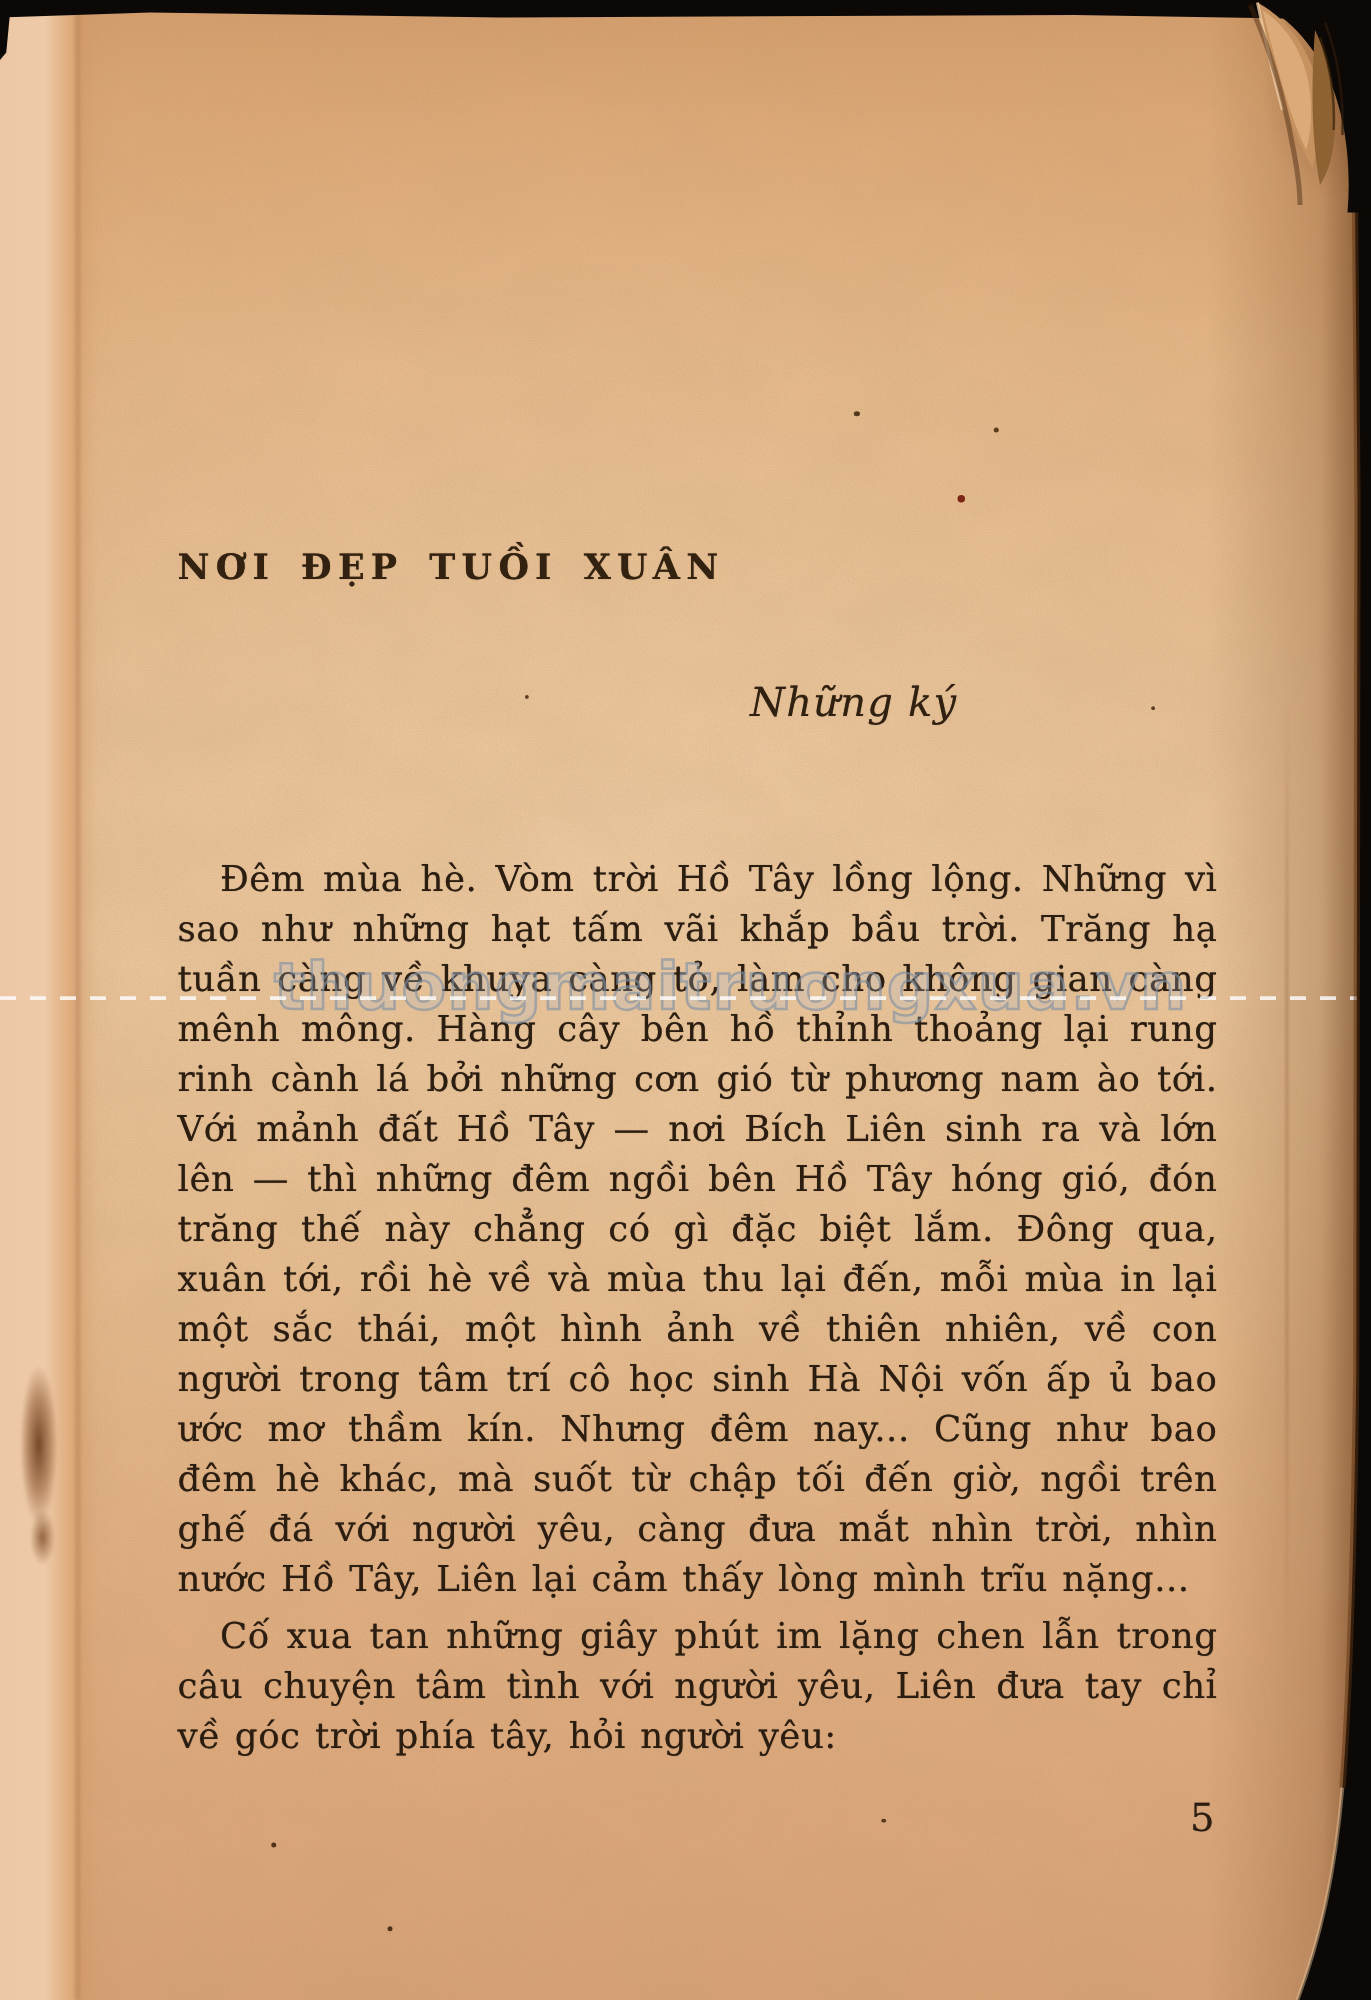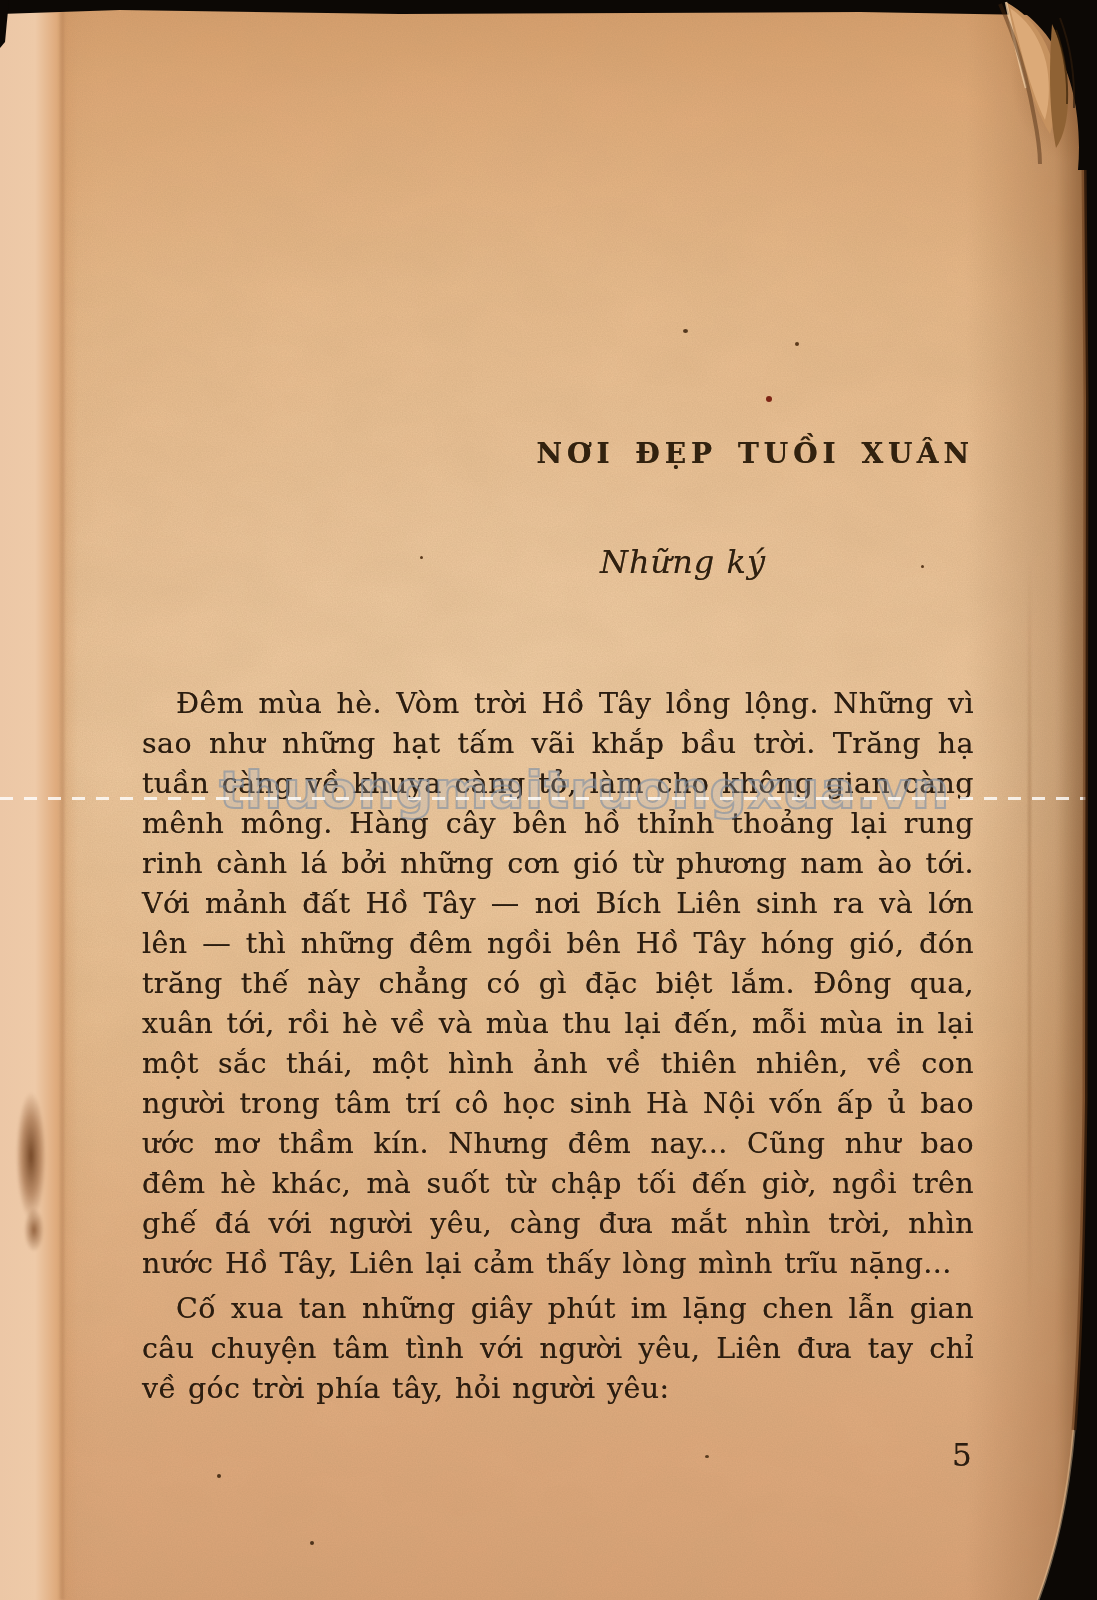--- a/index.html
+++ b/index.html
@@ -24,21 +24,21 @@
     background:linear-gradient(180deg,rgba(110,60,22,0) 0%,rgba(110,60,22,0.20) 30%,rgba(110,60,22,0.16) 70%,rgba(110,60,22,0) 100%);filter:blur(1px);}
   .fold-shade{position:absolute;left:980px;top:0;width:120px;height:200px;
     background:radial-gradient(60% 60% at 70% 35%,rgba(110,60,22,0.30),rgba(110,60,22,0) 75%);}
   
   .stain1{position:absolute;left:16px;top:1092px;width:30px;height:128px;border-radius:45% 55% 50% 50%/30% 60% 45% 55%;
     background:radial-gradient(closest-side,rgba(96,49,16,0.85),rgba(122,64,24,0.45) 60%,rgba(122,64,24,0) 100%);filter:blur(1px);}
   .stain2{position:absolute;left:24px;top:1208px;width:20px;height:44px;border-radius:50%;
     background:radial-gradient(closest-side,rgba(110,56,18,0.7),rgba(110,56,18,0) 100%);filter:blur(1px);}
   .speck{position:absolute;border-radius:50%;}
   
-  .title{position:absolute;left:142px;top:437px;width:832px;margin:0;text-align:right;
+  .title{position:absolute;left:142px;top:437px;width:832px;margin:0;text-align:left;
     font-size:28px;font-weight:bold;letter-spacing:5px;word-spacing:6px;color:#32220f;
     text-shadow:0 0 0.6px rgba(50,34,15,0.7);}
   .subtitle{position:absolute;left:600px;top:543px;font-size:32px;font-style:italic;
     letter-spacing:1px;color:#2f2010;text-shadow:0 0 0.6px rgba(47,32,16,0.6);}
   .bodytext{position:absolute;left:142px;top:684px;width:832px;color:#2b1d10;
     font-size:28.5px;line-height:40px;text-align:justify;letter-spacing:0.4px;word-spacing:2px;
     text-shadow:0 0 0.6px rgba(43,29,16,0.65);}
   .bodytext p{margin:0;text-indent:34px;}
   .bodytext p + p{margin-top:5px;}
   .page-number{position:absolute;left:952px;top:1437px;font-size:31px;color:#2b1d10;
@@ -87,21 +87,21 @@
     <div class="speck" style="left:921px;top:565px;width:3px;height:3px;background:#5a3a1d;"></div>
     <div class="speck" style="left:217px;top:1474px;width:4px;height:4px;background:#4e331a;"></div>
     <div class="speck" style="left:705px;top:1455px;width:4px;height:3px;background:#563a1e;"></div>
     <div class="speck" style="left:310px;top:1541px;width:4px;height:4px;background:#4e331a;"></div>
 
     <h1 class="title">NƠI ĐẸP TUỒI XUÂN</h1>
     <div class="subtitle">Những ký</div>
 
     <div class="bodytext">
       <p>Đêm mùa hè. Vòm trời Hồ Tây lồng lộng. Những vì sao như những hạt tấm vãi khắp bầu trời. Trăng hạ tuần càng về khuya càng tỏ, làm cho không gian càng mênh mông. Hàng cây bên hồ thỉnh thoảng lại rung rinh cành lá bởi những cơn gió từ phương nam ào tới. Với mảnh đất Hồ Tây — nơi Bích Liên sinh ra và lớn lên — thì những đêm ngồi bên Hồ Tây hóng gió, đón trăng thế này chẳng có gì đặc biệt lắm. Đông qua, xuân tới, rồi hè về và mùa thu lại đến, mỗi mùa in lại một sắc thái, một hình ảnh về thiên nhiên, về con người trong tâm trí cô học sinh Hà Nội vốn ấp ủ bao ước mơ thầm kín. Nhưng đêm nay... Cũng như bao đêm hè khác, mà suốt từ chập tối đến giờ, ngồi trên ghế đá với người yêu, càng đưa mắt nhìn trời, nhìn nước Hồ Tây, Liên lại cảm thấy lòng mình trĩu nặng...</p>
-      <p>Cố xua tan những giây phút im lặng chen lẫn gian câu chuyện tâm tình với người yêu, Liên đưa tay chỉ về góc trời phía tây, hỏi người yêu:</p>
+      <p>Cố xua tan những giây phút im lặng chen lẫn trong câu chuyện tâm tình với người yêu, Liên đưa tay chỉ về góc trời phía tây, hỏi người yêu:</p>
     </div>
 
     <div class="page-number">5</div>
 
     <div class="watermark">thuongmaitruongxua.vn</div>
     <div class="dashed-line"></div>
   </div>
 
   <svg class="edges" width="1097" height="1600" viewBox="0 0 1097 1600">
 

